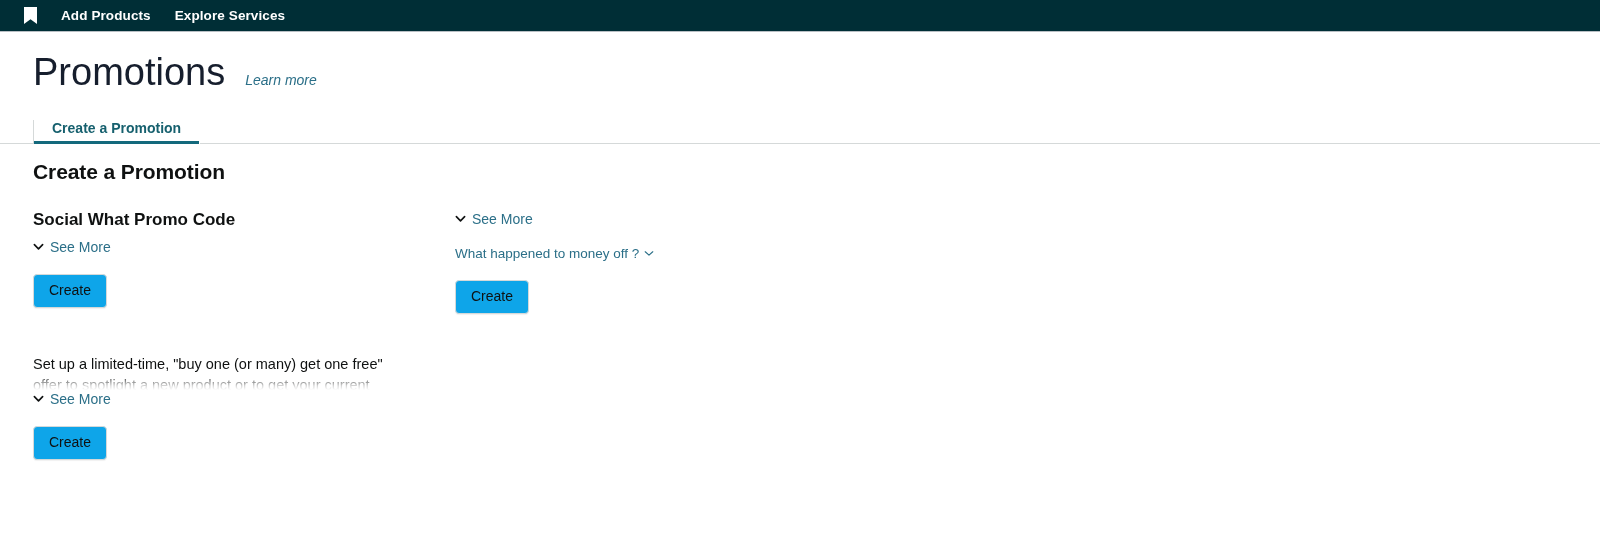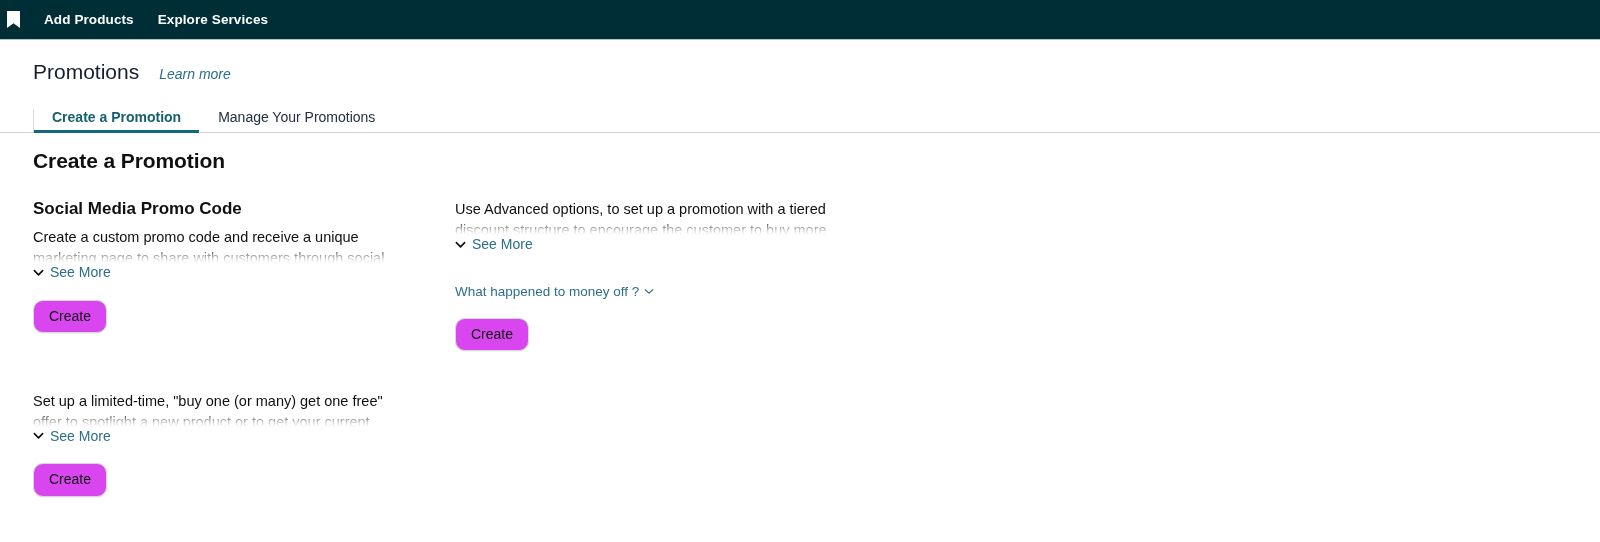--- a/index.html
+++ b/index.html
@@ -11,25 +11,25 @@
     height: 542px;
     background: #ffffff;
     font-family: "Liberation Sans", sans-serif;
     color: #111111;
     overflow: hidden;
     -webkit-font-smoothing: antialiased;
   }
 
   
   .topnav {
-    height: 40px;
+    height: 32px;
     background: #002e36;
     display: flex;
     align-items: center;
-    padding: 0 0 0 0;
+    padding: 0 0 0 17px;
     box-sizing: border-box;
     border-bottom: 1px solid #b9bfc4;
   }
   .nav-logo {
     width: 26px;
     height: 22px;
     display: flex;
     align-items: center;
     justify-content: center;
     margin-right: 18px;
@@ -45,21 +45,21 @@
     cursor: pointer;
   }
 
   
   .page-head {
     display: flex;
     align-items: baseline;
     padding: 20px 0 0 33px;
   }
   .page-title {
-    font-size: 21px;
+    font-size: 38px;
     font-weight: normal;
     color: #161e2d;
     margin: 0;
     line-height: 1.1;
   }
   .learn-more {
     margin-left: 20px;
     font-size: 14px;
     color: #2b6f88;
     cursor: pointer;
@@ -166,33 +166,33 @@
     height: 11px;
     position: relative;
     color: #0f1111;
   }
   .chev svg { display: block; }
 
   .inline-link {
     display: inline-flex;
     align-items: center;
     gap: 5px;
-    margin-top: 30px;
+    margin-top: 18px;
     font-size: 13.5px;
     color: #2b6f88;
     cursor: pointer;
   }
   .inline-link .chev-sm { color: #2b6f88; }
 
   .btn-create {
     display: inline-block;
     margin-top: 18px;
-    background: #d946ef;
+    background: #0ea5e9;
     border: 1px solid #d5d9d9;
-    border-radius: 10px;
+    border-radius: 4px;
     box-shadow: 0 1px 1px rgba(0,0,0,0.06);
     padding: 8px 15px;
     font-size: 14px;
     font-family: "Liberation Sans", sans-serif;
     color: #0f1111;
     cursor: pointer;
     line-height: 1.1;
   }
   .spacer-row { height: 8px; width: 100%; }
 </style>
@@ -211,50 +211,47 @@
 
 <div class="page-head">
   <h1 class="page-title">Promotions</h1>
   <span class="learn-more">Learn more</span>
 </div>
 
 <div class="tabs-wrap">
   <div class="tabs-rule"></div>
   <div class="tabs">
     <div class="tab active">Create a Promotion</div>
-    <div class="tab">Manage Your Promotions</div>
   </div>
 </div>
 
 <div class="main">
   <h2 class="section-title">Create a Promotion</h2>
 
   <div class="grid">
 
     <div class="col">
       <div class="card">
-        <h3 class="card-title">Social Media Promo Code</h3>
-        <div class="card-desc">Create a custom promo code and receive a unique marketing page to share with customers through social</div>
+        <h3 class="card-title">Social What Promo Code</h3>
         <div class="see-more">
           <span class="chev">
             <svg width="11" height="11" viewBox="0 0 12 12" aria-hidden="true">
               <path d="M1.5 4 L6 8.5 L10.5 4" fill="none" stroke="#0f1111" stroke-width="1.8" stroke-linecap="round" stroke-linejoin="round"></path>
             </svg>
           </span>
           <span>See More</span>
         </div>
         <div>
           <button class="btn-create">Create</button>
         </div>
       </div>
     </div>
 
     <div class="col right">
       <div class="card">
-        <div class="card-desc wide">Use Advanced options, to set up a promotion with a tiered discount structure to encourage the customer to buy more</div>
         <div class="see-more">
           <span class="chev">
             <svg width="11" height="11" viewBox="0 0 12 12" aria-hidden="true">
               <path d="M1.5 4 L6 8.5 L10.5 4" fill="none" stroke="#0f1111" stroke-width="1.8" stroke-linecap="round" stroke-linejoin="round"></path>
             </svg>
           </span>
           <span>See More</span>
         </div>
         <div>
           <span class="inline-link">

